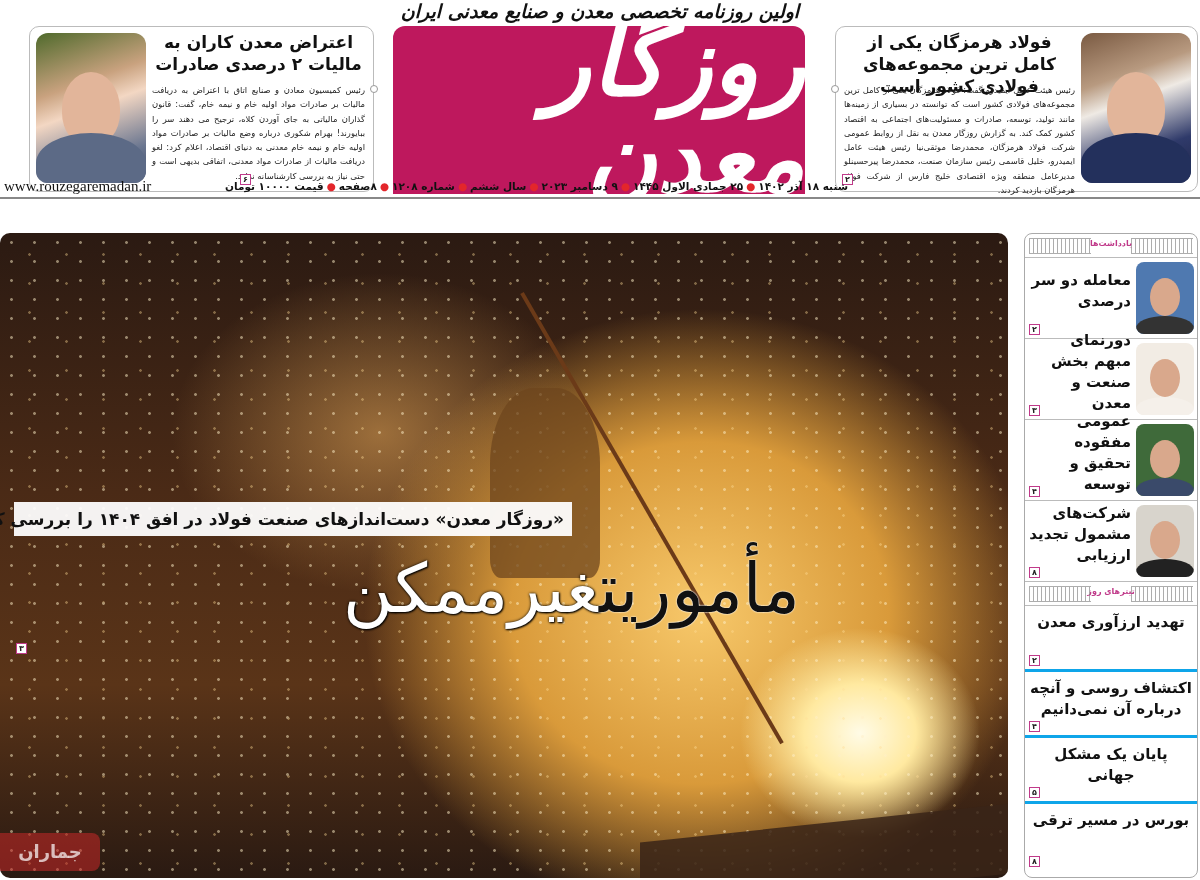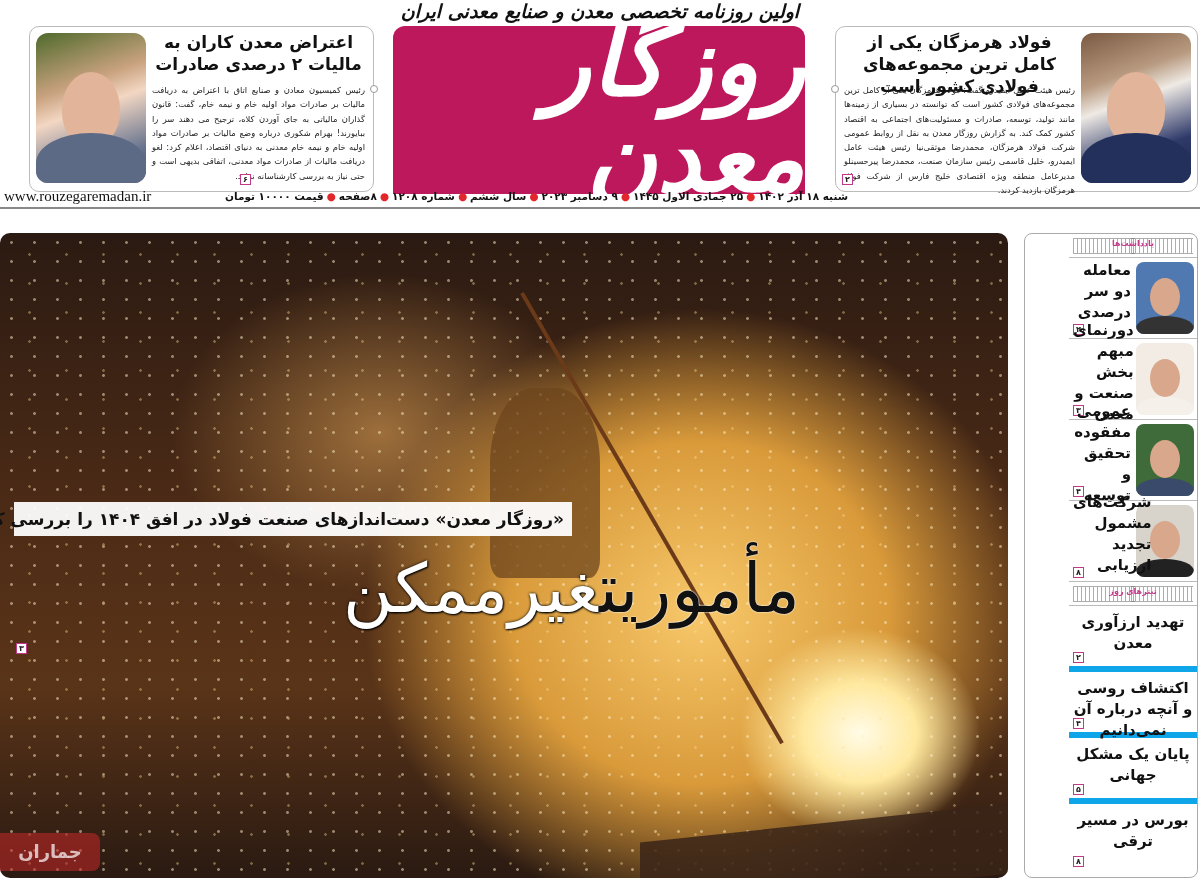--- a/index.html
+++ b/index.html
@@ -35,21 +35,21 @@
   .teaser.left .text { left: 122px; right: 8px; top: 56px; }
   .teaser .knob { position: absolute; width: 8px; height: 8px; border-radius: 50%; border: 1.5px solid #999; background: #fff; top: 58px; }
   .teaser.right .knob { left: -5px; }
   .teaser.left .knob { right: -5px; }
   .pagenum { display: inline-block; min-width: 11px; height: 11px; border: 1px solid #c03a8a; color: #222;
     font-size: 8px; line-height: 9px; text-align: center; font-weight: bold; background: #fff; padding: 0 1px; }
   .teaser .pagenum { position: absolute; bottom: 6px; }
   .teaser.right .pagenum { left: 6px; }
   .teaser.left .pagenum { right: 122px; }
 
-  .info-bar { position: absolute; top: 187px; left: 0; width: 1200px; height: 22px; border-bottom: 2px solid #888; }
+  .info-bar { position: absolute; top: 177px; left: 0; width: 1200px; height: 22px; border-bottom: 2px solid #888; }
   .info-bar .url { position: absolute; left: 4px; top: 1px; direction: ltr; font-family: "Liberation Serif", serif; font-size: 15px; color: #111; }
   .info-bar .dateline { position: absolute; right: 352px; top: 3px; font-size: 10.5px; font-weight: bold; white-space: nowrap; color: #111; }
   .info-bar .sep { color: #e3262b; margin: 0 3px; }
 
   .hero { position: absolute; top: 233px; left: 0; width: 1008px; height: 645px; border-radius: 10px; overflow: hidden;
     background:
       radial-gradient(ellipse 160px 140px at 860px 500px, #fffbe6 0%, #ffe9a0 35%, rgba(255,200,80,0.0) 75%),
       radial-gradient(ellipse 420px 380px at 700px 380px, #f7c86a 0%, #d99a3a 45%, rgba(120,60,20,0) 80%),
       radial-gradient(ellipse 260px 200px at 380px 200px, rgba(230,170,90,0.55) 0%, rgba(60,30,15,0) 80%),
       linear-gradient(180deg, #2b1a12 0%, #4a2a16 40%, #5a3418 70%, #2a1a12 100%); }
@@ -67,37 +67,37 @@
   .kicker { position: absolute; top: 502px; left: 14px; width: 558px; height: 34px; background: rgba(255,255,255,0.94);
     font-weight: bold; font-size: 17px; line-height: 34px; text-align: right; padding-right: 8px; color: #111; white-space: nowrap; }
   .main-headline { position: absolute; top: 544px; left: 10px; width: 790px; height: 90px; white-space: nowrap;
     font-weight: normal; font-size: 68px; line-height: 90px; text-align: right; direction: rtl; letter-spacing: 2px; }
   .main-headline .part-black { color: #111; text-shadow: 0 0 2px #fff, 0 0 1px #fff; }
   .main-headline .part-white { color: #fff; text-shadow: 0 0 3px #000, 1px 1px 2px #000; }
   .hero-pagenum { position: absolute; left: 16px; top: 643px; }
   .watermark { position: absolute; left: 0; top: 833px; width: 100px; height: 38px; background: rgba(200,40,40,0.55);
     color: rgba(255,255,255,0.7); font-size: 18px; font-weight: bold; line-height: 38px; text-align: center; border-radius: 0 8px 8px 0; }
 
-  .sidebar { position: absolute; top: 233px; left: 1024px; width: 174px; height: 645px; border: 1.5px solid #aaa; border-radius: 8px; background: #fff; padding-left: 44px; }
+  .sidebar { position: absolute; top: 233px; left: 1024px; width: 174px; height: 645px; border: 1.5px solid #aaa; border-radius: 8px; background: #fff; }
   .sec-head { position: relative; height: 24px; border-bottom: 1px solid #bbb; }
   .sec-head .rail { position: absolute; top: 4px; height: 16px; width: 62px;
     background: repeating-linear-gradient(90deg, #777 0 1px, transparent 1px 4px); border-top: 1px solid #777; border-bottom: 1px solid #777; opacity: 0.6; }
   .sec-head .rail.r { right: 4px; }
   .sec-head .rail.l { left: 4px; }
   .sec-head .title { position: absolute; left: 0; right: 0; top: 5px; text-align: center; color: #c03a8a; font-size: 8px; font-weight: bold; }
 
   .note { position: relative; height: 81px; border-bottom: 1px solid #bbb; }
   .note .thumb { position: absolute; right: 3px; top: 4px; width: 58px; height: 72px; border-radius: 8px; overflow: hidden; }
   .note .thumb .f { position: absolute; left: 50%; top: 16px; width: 30px; height: 38px; transform: translateX(-50%); border-radius: 50%; background: #d9a88c; }
   .note .thumb .b { position: absolute; left: 50%; bottom: -6px; width: 58px; height: 24px; transform: translateX(-50%); border-radius: 50% 50% 0 0; background: #333; }
   .note .label { position: absolute; right: 66px; left: 4px; top: 0; bottom: 14px; display: flex; align-items: center; justify-content: flex-end;
     font-weight: bold; font-size: 15px; line-height: 21px; text-align: right; }
   .note .pagenum { position: absolute; left: 4px; bottom: 3px; }
 
-  .brief { position: relative; height: 66px; border-bottom: 6px solid #0ea5e9; }
+  .brief { position: relative; height: 66px; border-bottom: 3px solid #0ea5e9; }
   .brief:last-child { border-bottom: none; }
   .brief .label { position: absolute; left: 4px; right: 4px; top: 6px; text-align: center; font-weight: bold; font-size: 15px; line-height: 21px; }
   .brief .pagenum { position: absolute; left: 4px; bottom: 3px; }
 </style>
 </head>
 <body>
 
 <div class="slogan">اولین روزنامه تخصصی معدن و صنایع معدنی ایران</div>
 
 <div class="masthead">

